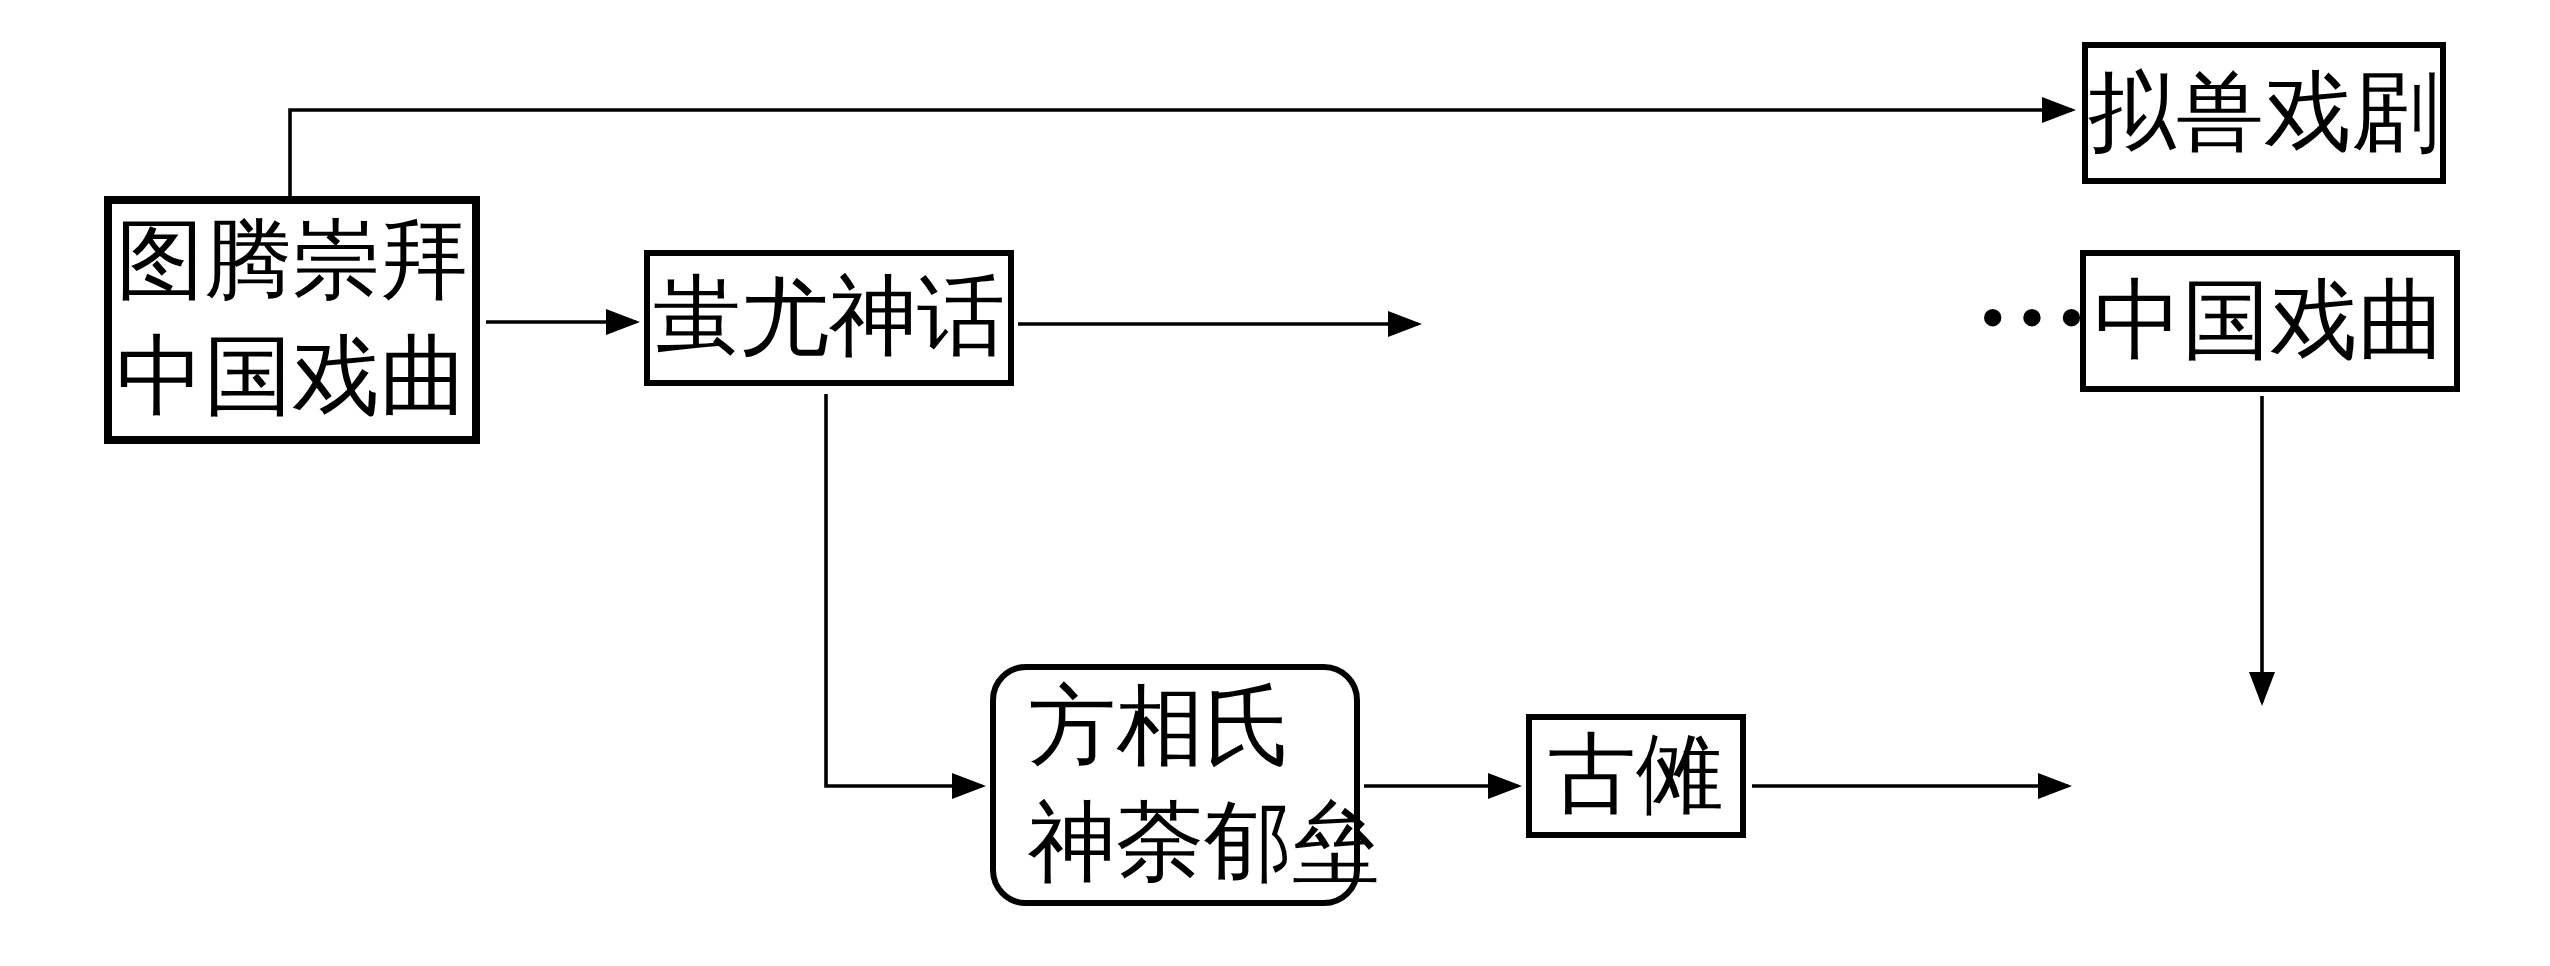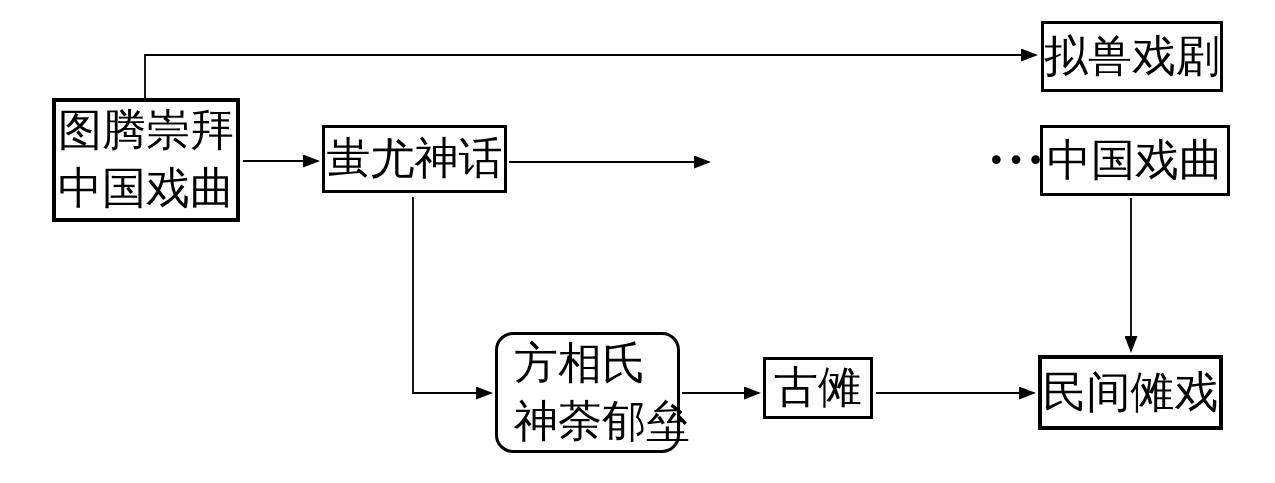--- a/index.html
+++ b/index.html
@@ -118,17 +118,14 @@
     <div class="two-line">
       <span>方相氏</span>
       <span>神荼郁垒</span>
     </div>
   </div>
 
   <div class="node" id="box-gunuo">
     <span>古傩</span>
   </div>
 
-  <div class="node thick" id="box-minjian">
-    <span>民间傩戏</span>
-  </div>
 
 </div>
 
 </body></html>

